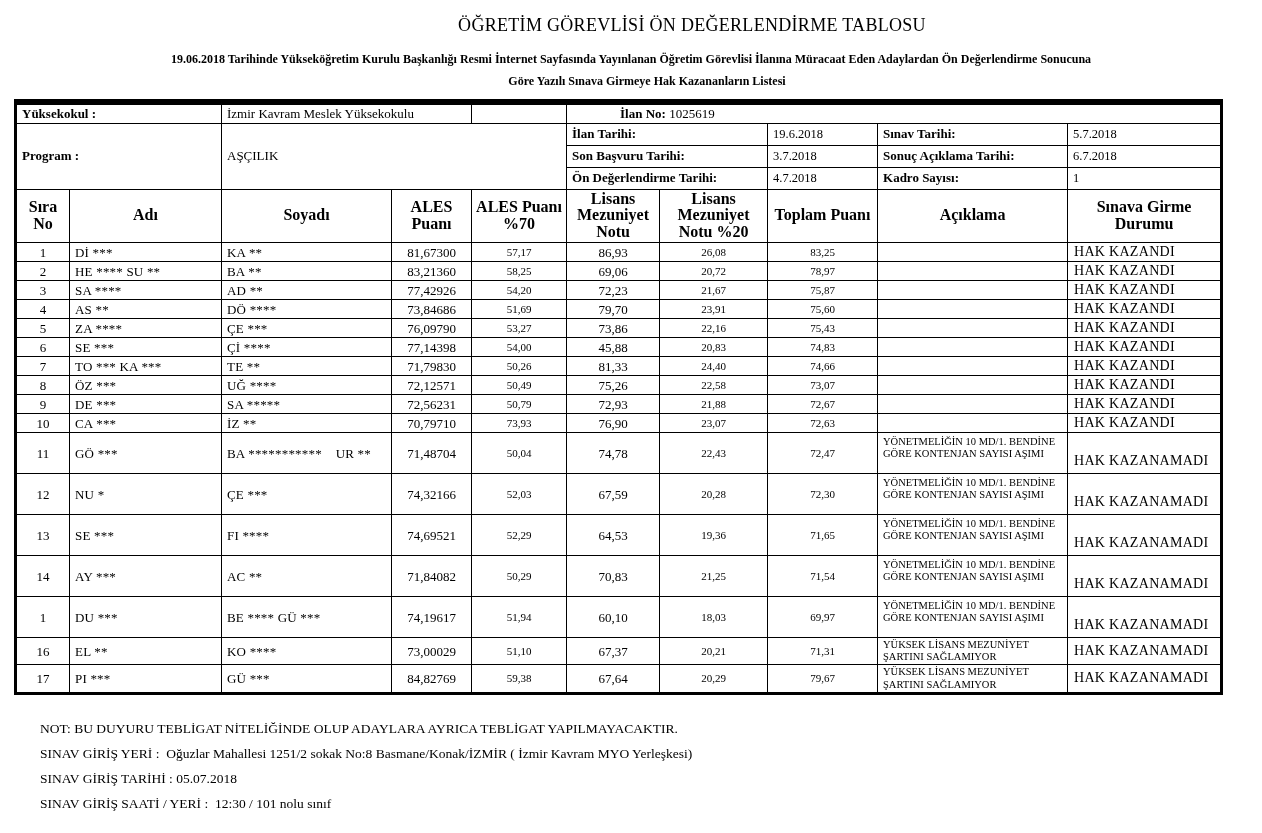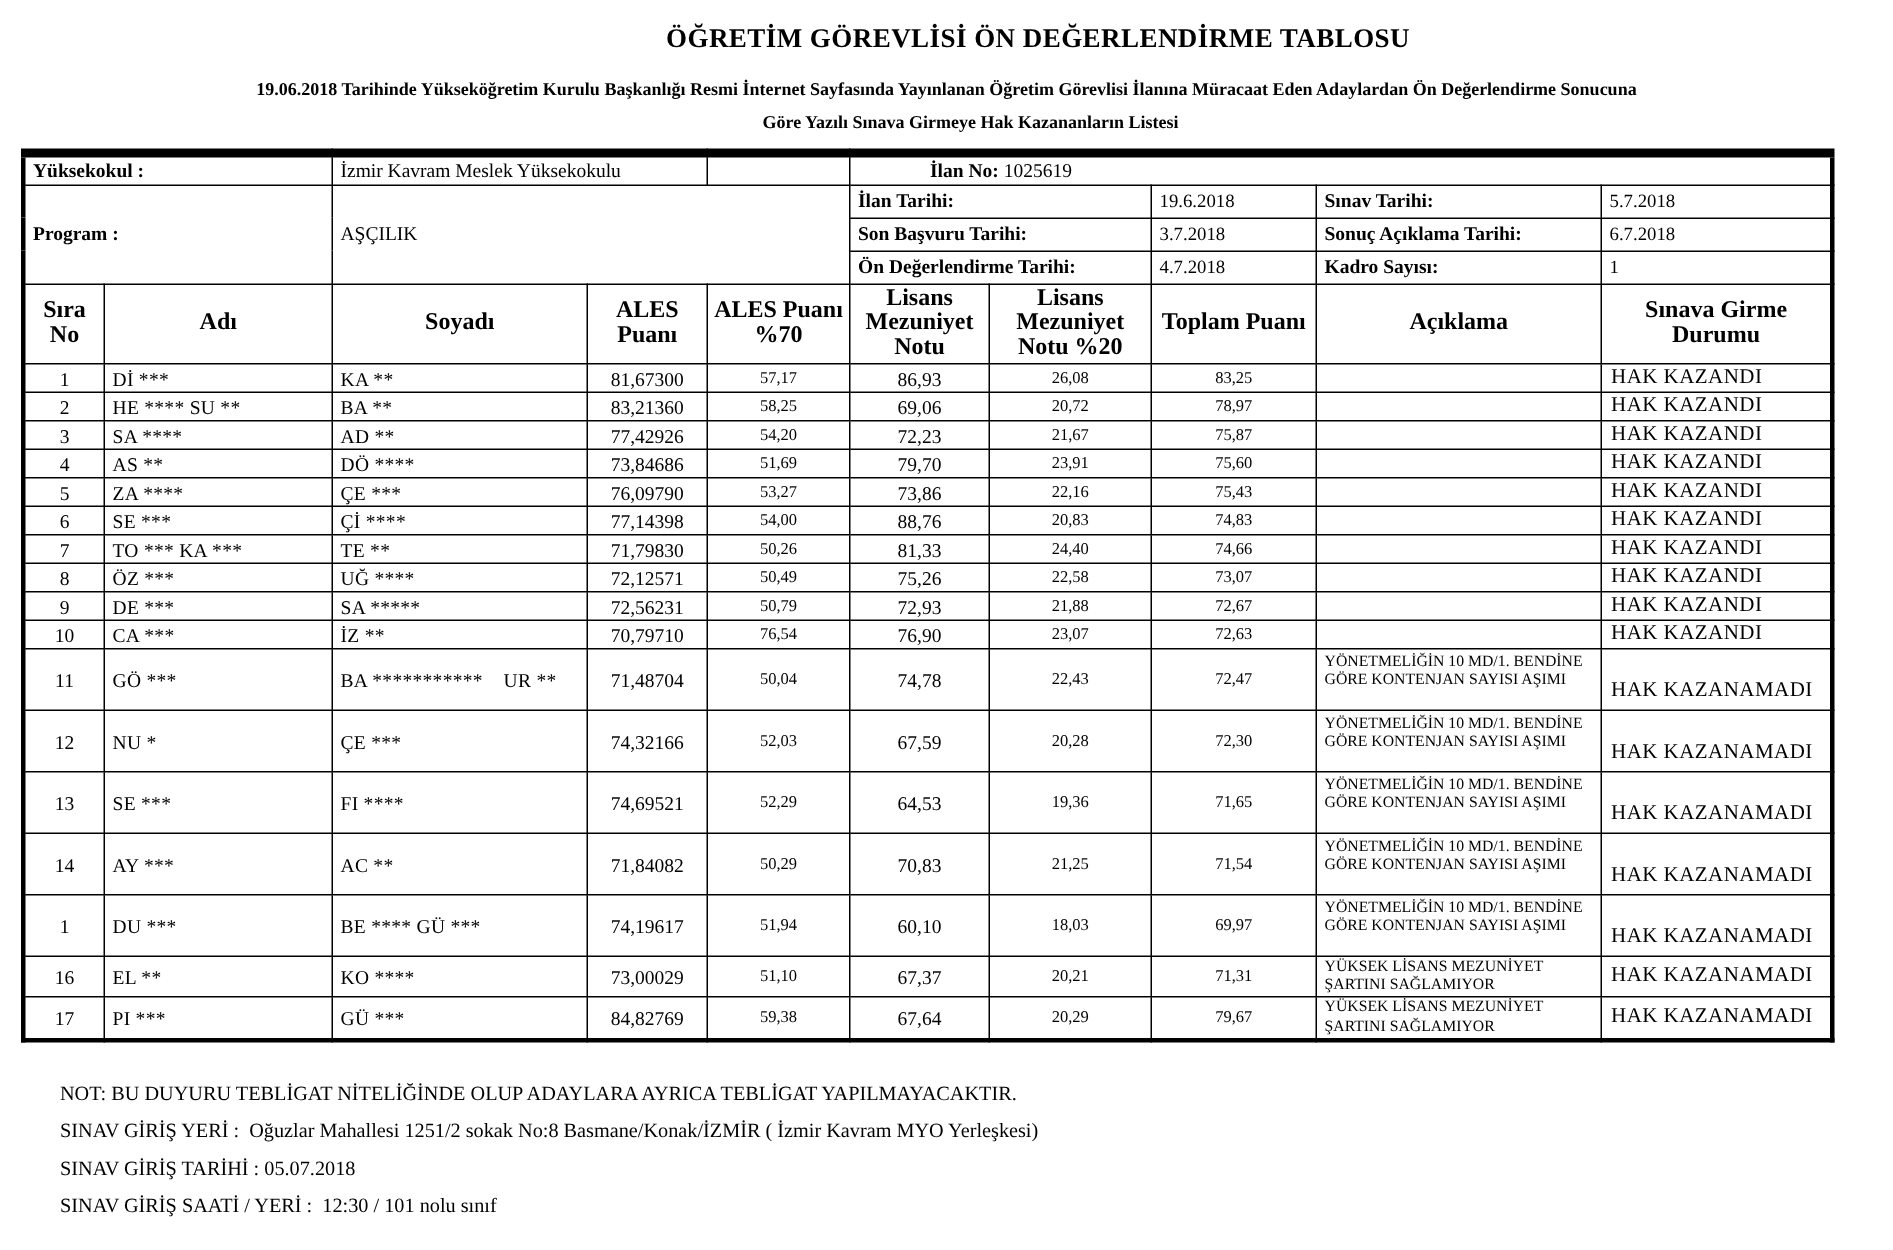--- a/index.html
+++ b/index.html
@@ -6,21 +6,21 @@
   html,body { margin:0; padding:0; }
   body {
     width:1262px; height:833px;
     background:#ffffff; color:#000;
     font-family:"Liberation Serif","DejaVu Serif",serif;
     position:relative; overflow:hidden;
   }
   .title {
     position:absolute; top:15px; left:0; width:100%;
     padding-left:122px; text-align:center;
-    font-weight:bold; font-size:18px; letter-spacing:0.3px;
+    font-weight:normal; font-size:18px; letter-spacing:0.3px;
   }
   .subtitle {
     position:absolute; left:0; width:100%;
     text-align:center; font-weight:bold; font-size:12px;
   }
   .sub1 { top:52px; }
   .sub2 { top:74px;margin-left:16px; }
 
   table.main {
     position:absolute; top:99px; left:14px;
@@ -199,21 +199,21 @@
         <td class="col-toplam">75,43</td>
         <td class="col-aciklama"></td>
         <td class="col-durum">HAK KAZANDI</td>
       </tr>
       <tr>
         <td class="col-no">6</td>
         <td class="col-adi">SE ***</td>
         <td class="col-soyadi">Çİ ****</td>
         <td class="col-ales">77,14398</td>
         <td class="col-ales70">54,00</td>
-        <td class="col-lisans">88,76</td>
+        <td class="col-lisans">45,88</td>
         <td class="col-lisans30">20,83</td>
         <td class="col-toplam">74,83</td>
         <td class="col-aciklama"></td>
         <td class="col-durum">HAK KAZANDI</td>
       </tr>
       <tr>
         <td class="col-no">7</td>
         <td class="col-adi">TO *** KA ***</td>
         <td class="col-soyadi">TE **</td>
         <td class="col-ales">71,79830</td>
@@ -246,21 +246,21 @@
         <td class="col-lisans30">21,88</td>
         <td class="col-toplam">72,67</td>
         <td class="col-aciklama"></td>
         <td class="col-durum">HAK KAZANDI</td>
       </tr>
       <tr>
         <td class="col-no">10</td>
         <td class="col-adi">CA ***</td>
         <td class="col-soyadi">İZ **</td>
         <td class="col-ales">70,79710</td>
-        <td class="col-ales70">76,54</td>
+        <td class="col-ales70">73,93</td>
         <td class="col-lisans">76,90</td>
         <td class="col-lisans30">23,07</td>
         <td class="col-toplam">72,63</td>
         <td class="col-aciklama"></td>
         <td class="col-durum">HAK KAZANDI</td>
       </tr>
       <tr>
         <td class="col-no">11</td>
         <td class="col-adi">GÖ ***</td>
         <td class="col-soyadi">BA ***********&nbsp;&nbsp;&nbsp;&nbsp;UR **</td>

